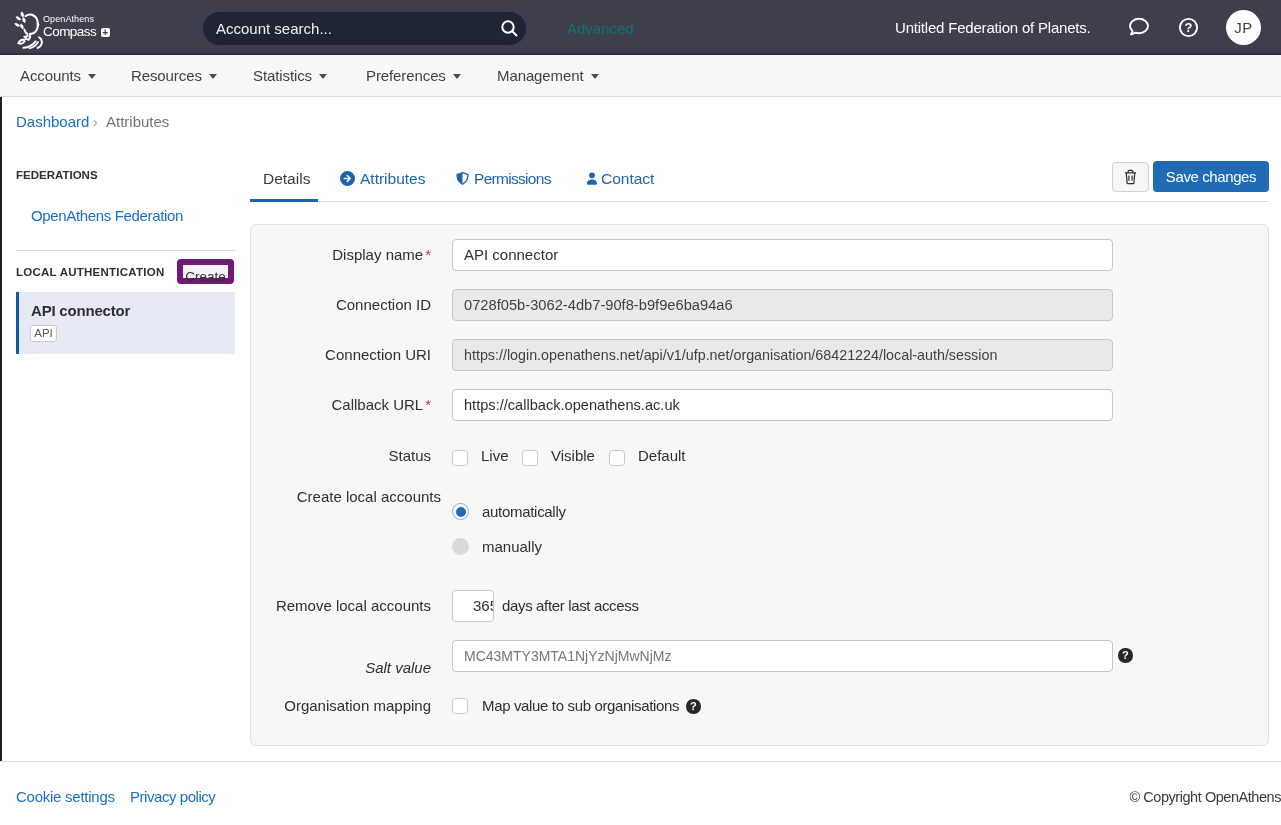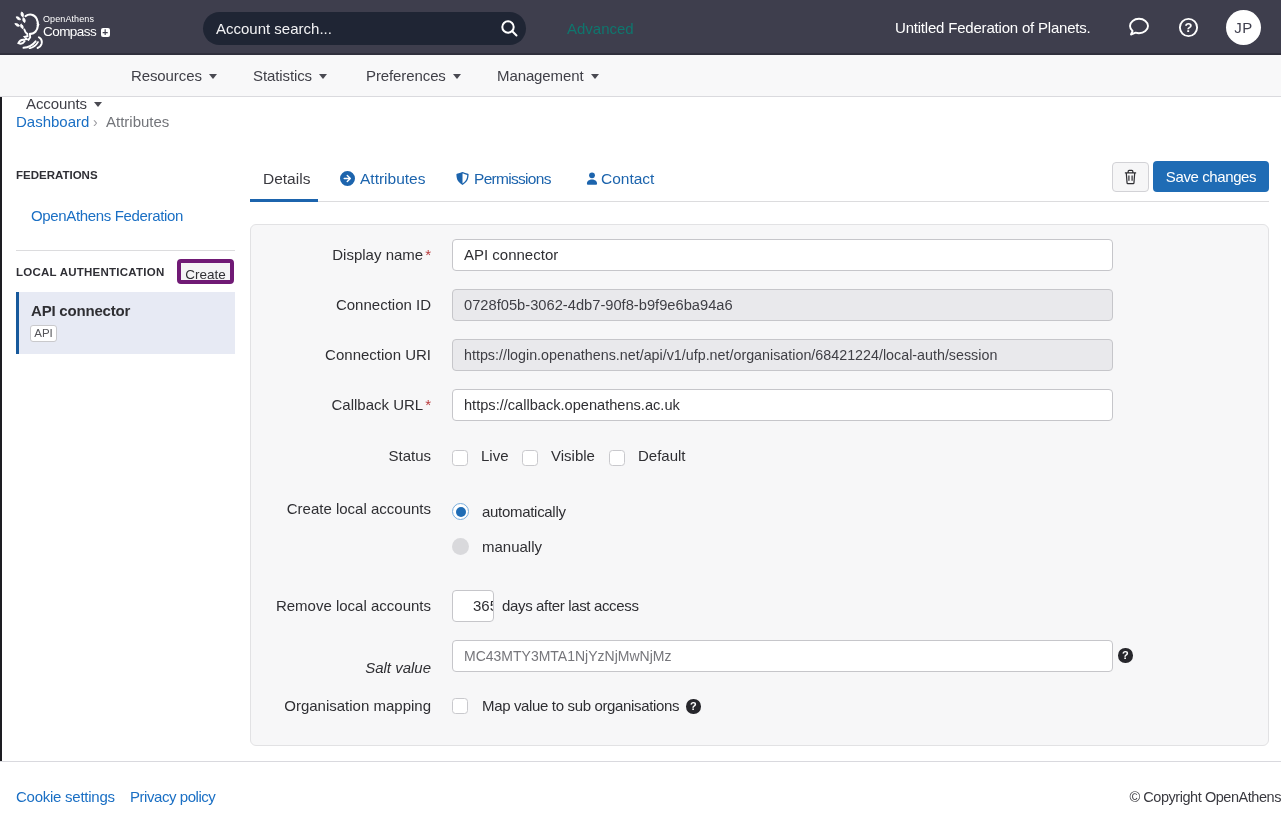--- a/index.html
+++ b/index.html
@@ -57,42 +57,42 @@
 </svg>
 
 <svg class="abs" style="left:1178px;top:17px;" width="21" height="21" viewBox="0 0 21 21" fill="none">
   <circle cx="10.5" cy="10.5" r="8.6" stroke="#fff" stroke-width="1.9"></circle>
   <text x="10.5" y="15.2" text-anchor="middle" fill="#fff" font-size="13" font-weight="bold" font-family="Liberation Sans">?</text>
 </svg>
 
 <div class="abs" style="left:1226px;top:10px;width:35px;height:35px;border-radius:50%;background:#fff;color:#3e3e4d;font-size:15px;line-height:35px;text-align:center;letter-spacing:0.5px;">JP</div>
 
 <div class="abs" style="left:0;top:55px;width:1281px;height:42px;background:#f8f8f9;border-bottom:1px solid #dadade;box-sizing:border-box;"></div>
-<div class="abs nav-item" style="left:26px;top:55px;margin-top:28px;">Accounts</div>
+<div class="abs nav-item" style="left:20px;top:55px;">Accounts</div>
 <div class="abs nav-item" style="left:131px;top:55px;">Resources</div>
 <div class="abs nav-item" style="left:253px;top:55px;">Statistics</div>
 <div class="abs nav-item" style="left:366px;top:55px;">Preferences</div>
 <div class="abs nav-item" style="left:497px;top:55px;">Management</div>
 <style>
 .nav-item{height:41px;line-height:41px;font-size:15px;color:#3f3f47;letter-spacing:-0.1px;}
 .nav-item:after{content:"";display:inline-block;margin-left:7px;vertical-align:2px;
   border-left:4.5px solid transparent;border-right:4.5px solid transparent;border-top:5px solid #4a4a52;}
 </style>
 
 <div class="abs" style="left:0;top:97px;width:2px;height:664px;background:#1d1d22;"></div>
 
 <div class="abs" style="left:16px;top:112px;height:20px;line-height:20px;font-size:15px;color:#1a6fc4;">Dashboard</div>
 <div class="abs" style="left:93px;top:112px;height:20px;line-height:20px;font-size:14px;color:#9a9aa0;">›</div>
 <div class="abs" style="left:106px;top:112px;height:20px;line-height:20px;font-size:15px;color:#73757a;">Attributes</div>
 
 <div class="abs" style="left:16px;top:169px;font-size:11.5px;font-weight:700;color:#2f2f35;letter-spacing:0px;">FEDERATIONS</div>
 <div class="abs" style="left:31px;top:207px;font-size:15px;letter-spacing:-0.35px;color:#1a6fc4;">OpenAthens Federation</div>
 <div class="abs" style="left:16px;top:250px;width:219px;height:1px;background:#dcdcde;"></div>
 <div class="abs" style="left:16px;top:266px;font-size:11.5px;font-weight:700;color:#2f2f35;letter-spacing:0.25px;">LOCAL AUTHENTICATION</div>
-<div class="abs" style="left:177px;top:259px;width:57px;height:25px;background:#f4f4f5;border:4px solid #701a75;border-radius:4px;box-sizing:border-box;text-align:center;line-height:23px;font-size:13.5px;color:#2f2f33;">Create</div>
+<div class="abs" style="left:177px;top:259px;width:57px;height:25px;background:#f4f4f5;border:6px solid #701a75;border-radius:4px;box-sizing:border-box;text-align:center;line-height:23px;font-size:13.5px;color:#2f2f33;">Create</div>
 <div class="abs" style="left:16px;top:292px;width:219px;height:62px;background:#e7eaf4;border-left:3px solid #17599c;box-sizing:border-box;"></div>
 <div class="abs" style="left:31px;top:302px;font-size:15px;letter-spacing:-0.2px;font-weight:700;color:#2f2f33;">API connector</div>
 <div class="abs" style="left:30px;top:325px;width:27px;height:17px;background:#fff;border:1px solid #c9c9cc;border-radius:3px;box-sizing:border-box;text-align:center;line-height:15px;font-size:11.5px;color:#55555a;">API</div>
 
 <div class="abs" style="left:263px;top:169px;height:20px;line-height:20px;font-size:15.5px;color:#3a3a40;">Details</div>
 <div class="abs" style="left:250px;top:201px;width:1019px;height:1px;background:#dcdcde;"></div>
 <div class="abs" style="left:250px;top:199px;width:68px;height:3px;background:#1c64ad;"></div>
 
 <svg class="abs" style="left:340px;top:171px;" width="15" height="15" viewBox="0 0 16 16" fill="#1c64ad">
   <path d="M8 0a8 8 0 1 1 0 16A8 8 0 0 1 8 0zM4.5 7.25a.75.75 0 0 0 0 1.5h4.69L7.22 10.72a.75.75 0 1 0 1.06 1.06l3.25-3.25a.75.75 0 0 0 0-1.06L8.28 4.22a.75.75 0 1 0-1.06 1.06l1.97 1.97H4.5z"></path>
@@ -142,21 +142,21 @@
 <div class="inp" style="top:389px;font-size:14.6px;">https://callback.openathens.ac.uk</div>
 
 <div class="lbl" style="top:440px;">Status</div>
 <div class="cb" style="left:452px;top:450px;"></div>
 <div class="ctext" style="left:481px;top:446px;">Live</div>
 <div class="cb" style="left:522px;top:450px;"></div>
 <div class="ctext" style="left:551px;top:446px;">Visible</div>
 <div class="cb" style="left:609px;top:450px;"></div>
 <div class="ctext" style="left:638px;top:446px;">Default</div>
 
-<div class="lbl" style="top:493px;">Create local accounts</div>
+<div class="lbl" style="top:481px;padding-left:10px;">Create local accounts</div>
 <div class="abs" style="left:452px;top:503px;width:17px;height:17px;border-radius:50%;border:1px solid #7aaedd;background:#fff;box-sizing:border-box;"></div>
 <div class="abs" style="left:455.5px;top:506.5px;width:10px;height:10px;border-radius:50%;background:#1f6cb5;"></div>
 <div class="ctext" style="left:482px;top:502px;letter-spacing:-0.3px;">automatically</div>
 <div class="abs" style="left:452px;top:538px;width:17px;height:17px;border-radius:50%;background:#d9d9dc;"></div>
 <div class="ctext" style="left:482px;top:537px;">manually</div>
 
 <div class="lbl" style="left:230px;top:590px;width:201px;">Remove local accounts</div>
 <div class="inp" style="top:590px;width:41px;padding:0 20px;">365</div>
 <div class="ctext" style="left:502px;top:596px;letter-spacing:-0.35px;">days after last access</div>
 

